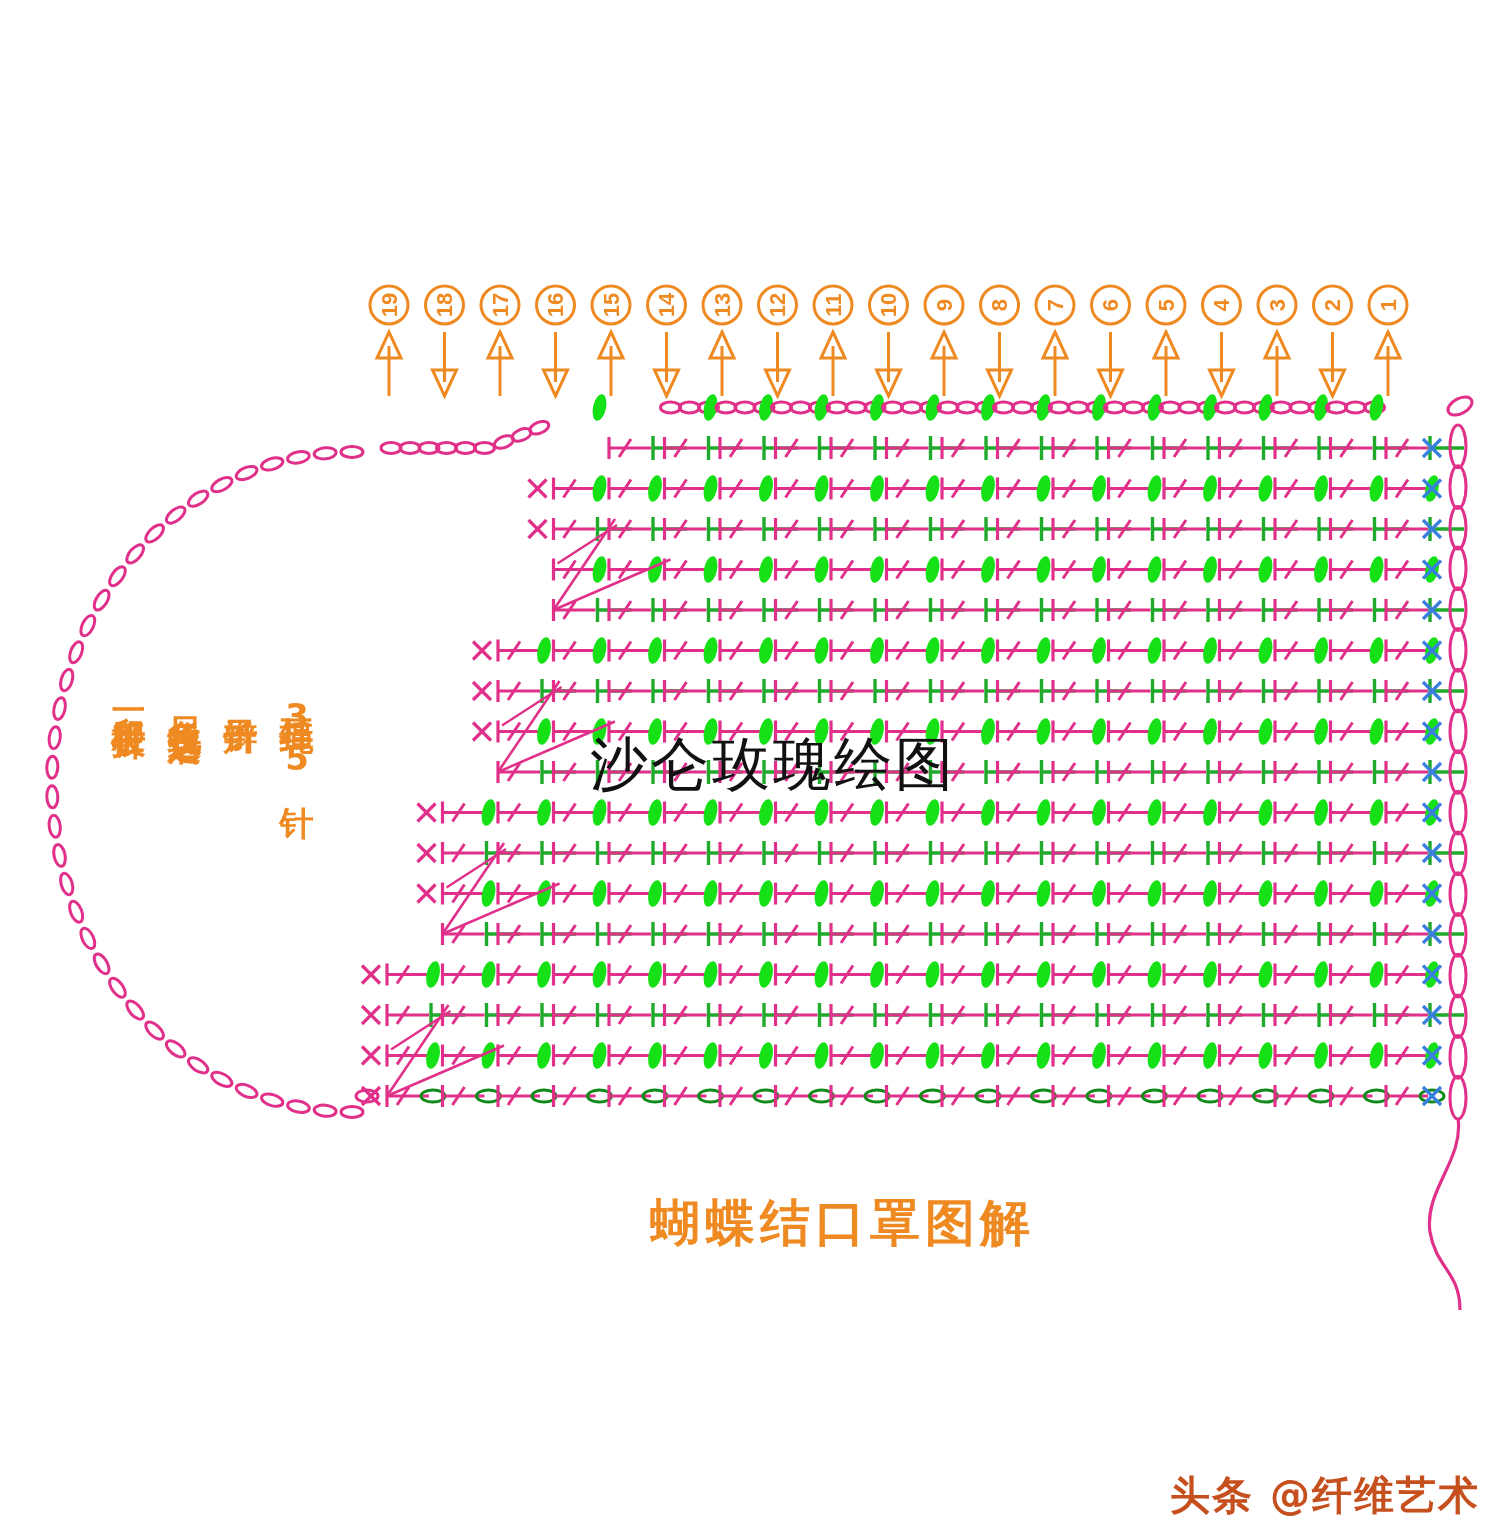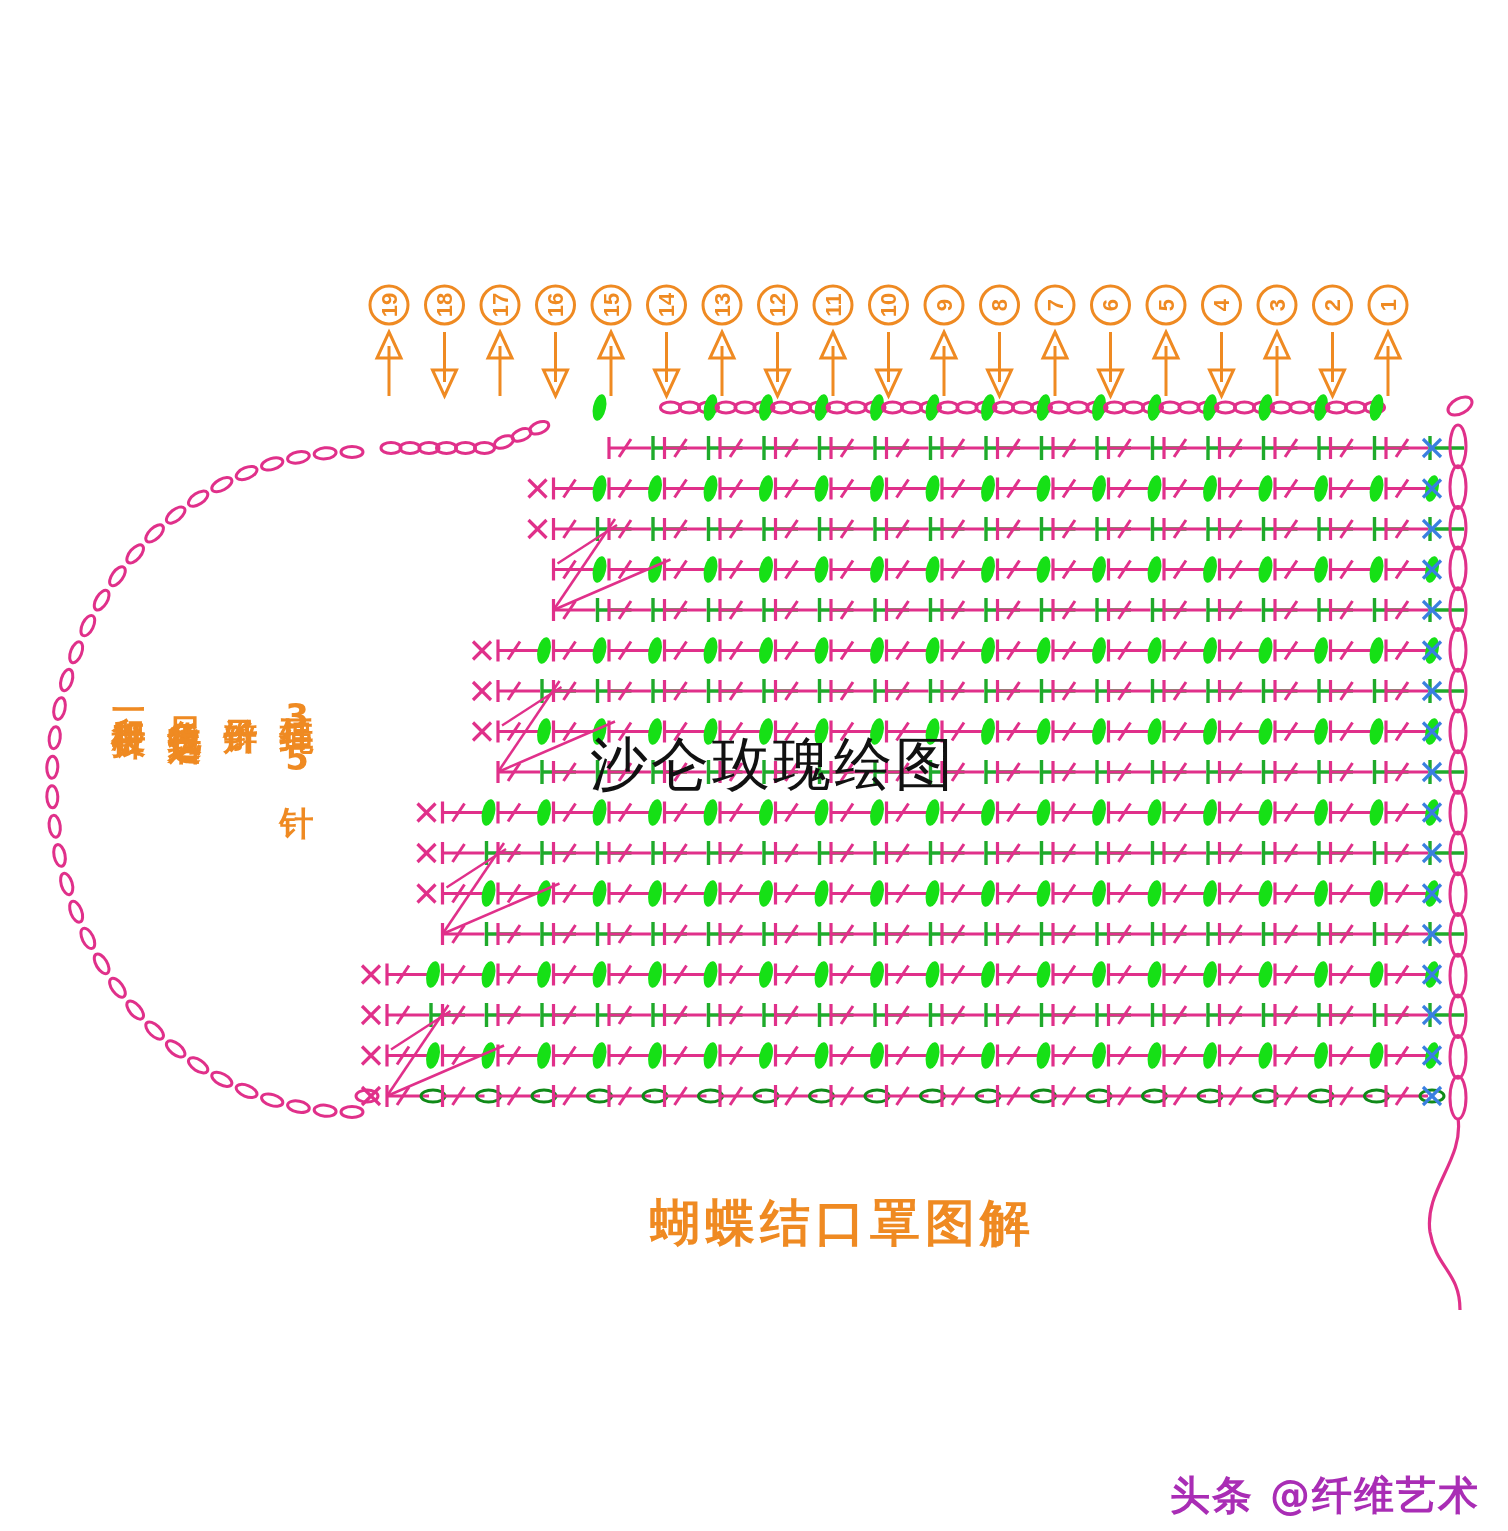--- a/index.html
+++ b/index.html
@@ -37,21 +37,21 @@
     font-family:"DejaVu Serif","Liberation Serif",serif;
   }
   #chart-title{
     position:absolute;left:650px;top:1190px;
     font-size:50px;color:#ef8a22;font-weight:700;
     letter-spacing:5px;white-space:nowrap;
     font-family:"DejaVu Sans","Liberation Sans",sans-serif;
   }
   #footer-watermark{
     position:absolute;right:28px;top:1468px;
-    font-size:40px;color:#a21caf;font-weight:700;
+    font-size:40px;color:#c2410c;font-weight:700;
     letter-spacing:2px;white-space:nowrap;
     font-family:"DejaVu Sans","Liberation Sans",sans-serif;
     opacity:.92;
   }
 </style>
 </head>
 <body>
 
 <div id="stage">
 

